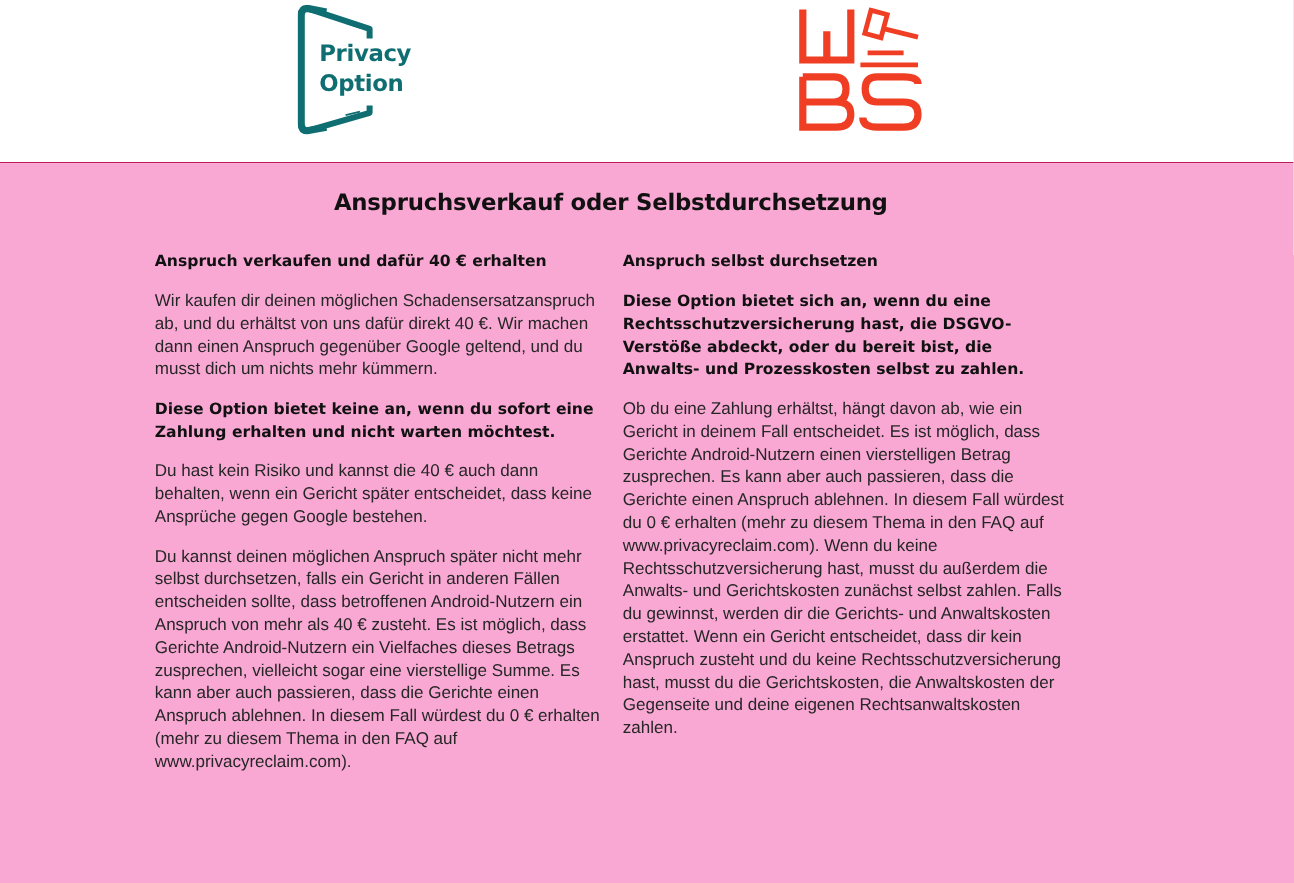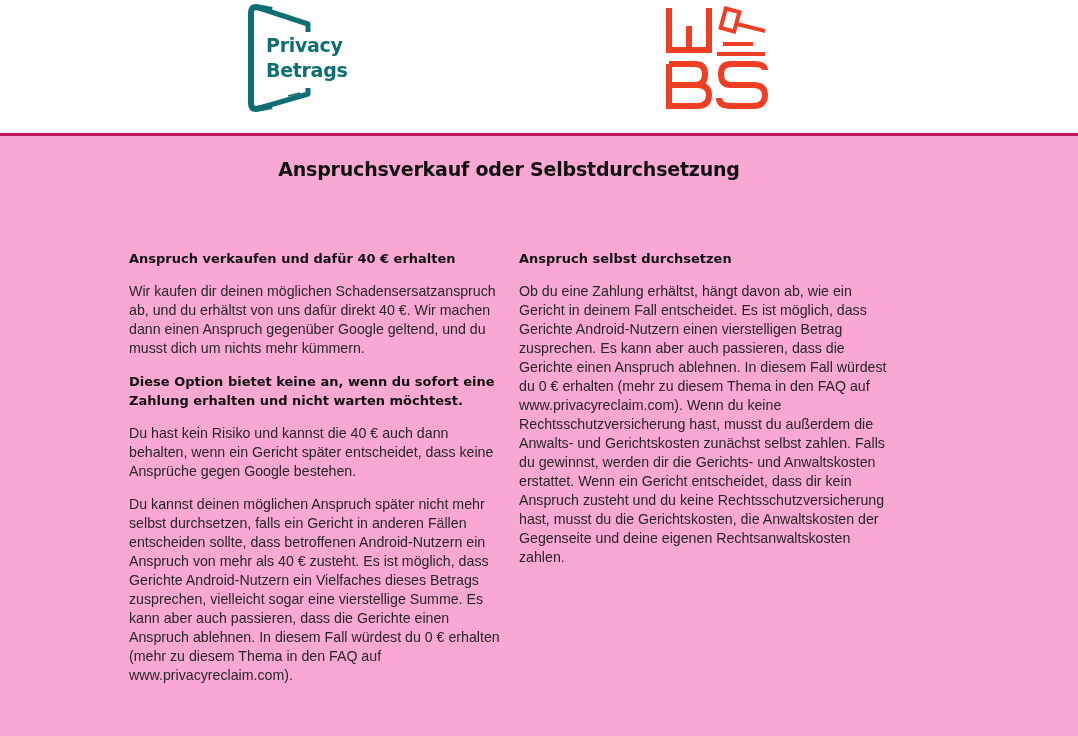--- a/index.html
+++ b/index.html
@@ -6,21 +6,21 @@
     html, body { width: 1078px; height: 736px; overflow: hidden; }
     body {
       font-family: "Liberation Sans", "DejaVu Sans", sans-serif;
       background: #ffffff;
       color: #1a1a1a;
     }
     .header {
       position: relative;
       height: 136px;
       background: #ffffff;
-      border-bottom: 3px solid #be185d;
+      border-bottom: 1px solid #be185d;
     }
     .logo-privacy {
       position: absolute;
       left: 248px;
       top: 4px;
       width: 110px;
       height: 108px;
     }
     .logo-privacy svg { position: absolute; left: 0; top: 0; }
     .logo-privacy .pr-text {
@@ -58,21 +58,20 @@
       color: #111;
       letter-spacing: -0.2px;
     }
     .col {
       position: absolute;
       top: 73px;
       width: 372px;
       font-size: 14.2px;
       line-height: 19px;
       color: #262626;
-      margin-top: 40px;
     }
     .col-left { left: 129px; }
     .col-right { left: 519px; }
     .col h3 {
       font-family: "DejaVu Sans", sans-serif;
       font-size: 13px;
       font-weight: bold;
       color: #111;
       line-height: 19px;
       margin-bottom: 14px;
@@ -95,21 +94,21 @@
   <div class="logo-privacy">
     <svg width="110" height="108" viewBox="0 0 110 108">
       <path d="M24 6 L8 3 Q3 3 3 9 L3 99 Q3 105 8 105 L24 102" fill="none" stroke="#0f6e72" stroke-width="6" stroke-linejoin="round"></path>
       <path d="M8 3 L60 20 L60 28" fill="none" stroke="#0f6e72" stroke-width="5" stroke-linejoin="round"></path>
       <path d="M8 105 L60 90 L60 84" fill="none" stroke="#0f6e72" stroke-width="5" stroke-linejoin="round"></path>
       <line x1="40" y1="15" x2="52" y2="19" stroke="#0f6e72" stroke-width="1.5"></line>
       <line x1="40" y1="92" x2="52" y2="89" stroke="#0f6e72" stroke-width="1.5"></line>
     </svg>
     <div class="pr-text">
       <div>Privacy</div>
-      <div>Betrags</div>
+      <div>Option</div>
     </div>
   </div>
 
   <div class="logo-wbs">
     <svg width="106" height="104" viewBox="0 0 106 104">
       <g fill="none" stroke="#ef3e23" stroke-width="6">
 
         <path d="M4 2 L4 44 L44 44 L44 2"></path>
         <line x1="24" y1="20" x2="24" y2="44"></line>
 
@@ -132,15 +131,16 @@
   <div class="col col-left">
     <h3>Anspruch verkaufen und dafür 40 € erhalten</h3>
     <p>Wir kaufen dir deinen möglichen Schadensersatzanspruch ab, und du erhältst von uns dafür direkt 40 €. Wir machen dann einen Anspruch gegenüber Google geltend, und du musst dich um nichts mehr kümmern.</p>
     <p class="strong">Diese Option bietet keine an, wenn du sofort eine Zahlung erhalten und nicht warten möchtest.</p>
     <p>Du hast kein Risiko und kannst die 40 € auch dann behalten, wenn ein Gericht später entscheidet, dass keine Ansprüche gegen Google bestehen.</p>
     <p>Du kannst deinen möglichen Anspruch später nicht mehr selbst durchsetzen, falls ein Gericht in anderen Fällen entscheiden sollte, dass betroffenen Android-Nutzern ein Anspruch von mehr als 40 € zusteht. Es ist möglich, dass Gerichte Android-Nutzern ein Vielfaches dieses Betrags zusprechen, vielleicht sogar eine vierstellige Summe. Es kann aber auch passieren, dass die Gerichte einen Anspruch ablehnen. In diesem Fall würdest du 0 € erhalten (mehr zu diesem Thema in den FAQ auf www.privacyreclaim.com).</p>
   </div>
 
   <div class="col col-right">
     <h3>Anspruch selbst durchsetzen</h3>
+    <p class="strong">Diese Option bietet sich an, wenn du eine Rechtsschutzversicherung hast, die DSGVO-Verstöße abdeckt, oder du bereit bist, die Anwalts- und Prozesskosten selbst zu zahlen.</p>
     <p>Ob du eine Zahlung erhältst, hängt davon ab, wie ein Gericht in deinem Fall entscheidet. Es ist möglich, dass Gerichte Android-Nutzern einen vierstelligen Betrag zusprechen. Es kann aber auch passieren, dass die Gerichte einen Anspruch ablehnen. In diesem Fall würdest du 0 € erhalten (mehr zu diesem Thema in den FAQ auf www.privacyreclaim.com). Wenn du keine Rechtsschutzversicherung hast, musst du außerdem die Anwalts- und Gerichtskosten zunächst selbst zahlen. Falls du gewinnst, werden dir die Gerichts- und Anwaltskosten erstattet. Wenn ein Gericht entscheidet, dass dir kein Anspruch zusteht und du keine Rechtsschutzversicherung hast, musst du die Gerichtskosten, die Anwaltskosten der Gegenseite und deine eigenen Rechtsanwaltskosten zahlen.</p>
   </div>
 </div>
 
 </body></html>

